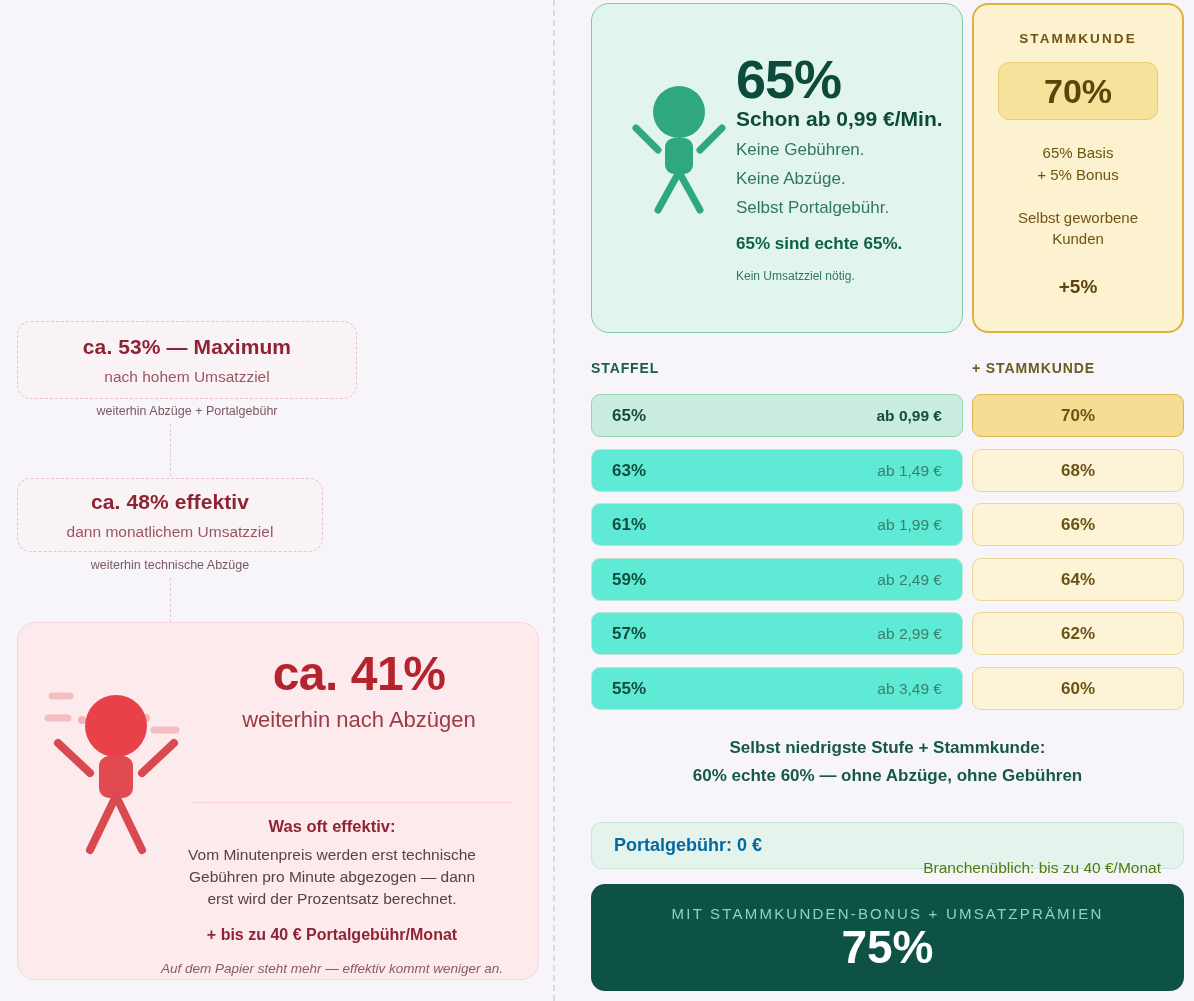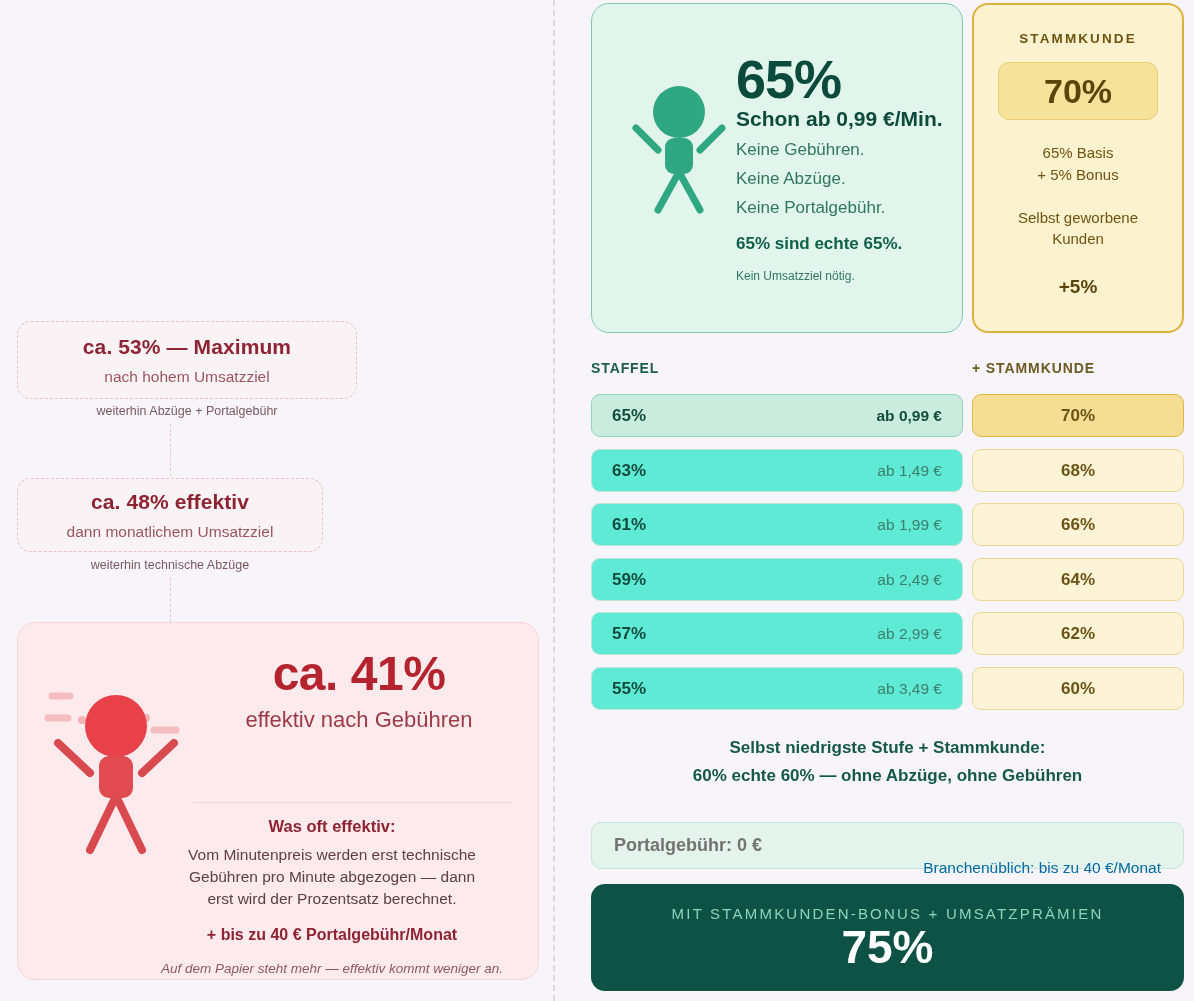--- a/index.html
+++ b/index.html
@@ -275,22 +275,22 @@
     left: 38px; top: 822px;
     width: 593px; height: 47px;
     background: #e4f3ec;
     border: 1.3px solid #c7e6d9;
     border-radius: 10px;
     display: flex;
     align-items: center;
     justify-content: space-between;
     padding: 0 22px;
   }
-  .pb-left { color: #737373; font-size: 18px; font-weight: bold; }
-  .pb-right { color: #0369a1; font-size: 15.5px; margin-top: 44px; }
+  .pb-left { color: #0369a1; font-size: 18px; font-weight: bold; }
+  .pb-right { color: #4d7c0f; font-size: 15.5px; margin-top: 44px; }
 
   
   #dark-banner {
     position: absolute;
     left: 38px; top: 884px;
     width: 593px; height: 107px;
     background: #0d5245;
     border-radius: 14px;
     text-align: center;
     padding-top: 21px;
@@ -346,21 +346,21 @@
         <g stroke="#d94a50" stroke-width="8" stroke-linecap="round">
           <line x1="22" y1="65" x2="54" y2="95"></line>
           <line x1="138" y1="65" x2="106" y2="95"></line>
           <line x1="80" y1="118" x2="54" y2="172"></line>
           <line x1="80" y1="118" x2="106" y2="172"></line>
         </g>
       </svg>
 
       <div id="pink-right">
         <div class="pink-big">ca. 41%</div>
-        <div class="pink-sub">effektiv nach Gebühren</div>
+        <div class="pink-sub">weiterhin nach Abzügen</div>
       </div>
 
       <div id="pink-rule"></div>
 
       <div id="pink-body">
         <div class="pink-h">Was oft effektiv:</div>
         <div class="pink-p">
           <span>Vom Minutenpreis werden erst technische</span><br>
           <span>Gebühren pro Minute abgezogen — dann</span><br>
           <span>erst wird der Prozentsatz berechnet.</span>
@@ -383,21 +383,21 @@
           <line x1="55" y1="96" x2="34" y2="134"></line>
           <line x1="55" y1="96" x2="76" y2="134"></line>
         </g>
       </svg>
 
       <div id="green-text">
         <div class="green-big">65%</div>
         <div class="green-lead">Schon ab 0,99 €/Min.</div>
         <div class="green-li">Keine Gebühren.</div>
         <div class="green-li">Keine Abzüge.</div>
-        <div class="green-li">Keine Portalgebühr.</div>
+        <div class="green-li">Selbst Portalgebühr.</div>
         <div class="green-strong">65% sind echte 65%.</div>
         <div class="green-last">Kein Umsatzziel nötig.</div>
       </div>
     </div>
 
     <div id="yellow-card">
       <div class="y-kicker">STAMMKUNDE</div>
       <div id="yellow-chip">
         <span class="y-chip-val">70%</span>
       </div>

